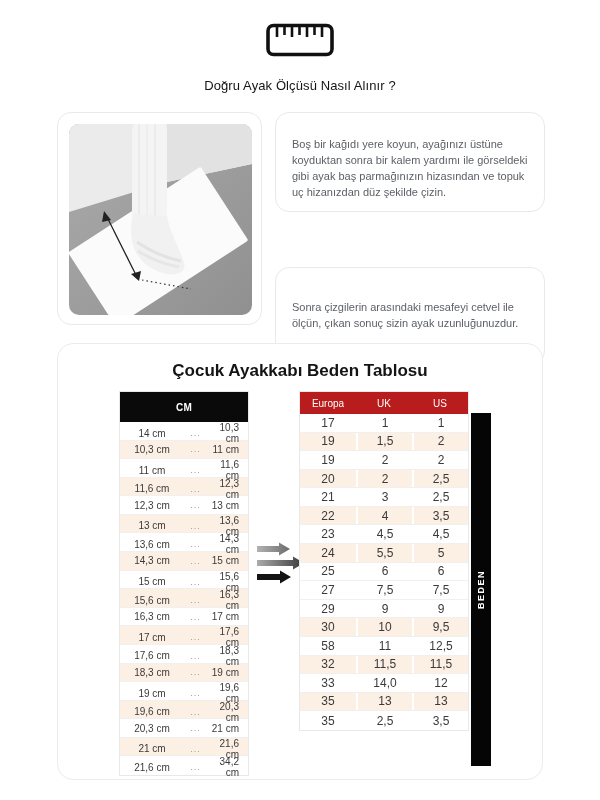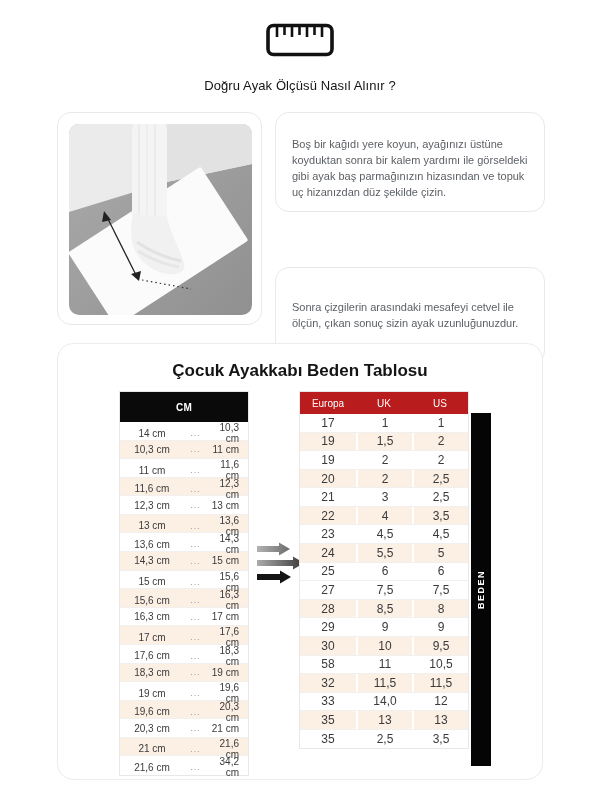--- a/index.html
+++ b/index.html
@@ -293,39 +293,34 @@
         <div class="eu-row">
           <span>25</span>
           <span>6</span>
           <span>6</span>
         </div>
         <div class="eu-row">
           <span>27</span>
           <span>7,5</span>
           <span>7,5</span>
         </div>
-        <div class="eu-row alt">
-          <span>28</span>
-          <span>8,5</span>
-          <span>8</span>
-        </div>
         <div class="eu-row">
           <span>29</span>
           <span>9</span>
           <span>9</span>
         </div>
         <div class="eu-row alt">
           <span>30</span>
           <span>10</span>
           <span>9,5</span>
         </div>
         <div class="eu-row">
           <span>58</span>
           <span>11</span>
-          <span>10,5</span>
+          <span>12,5</span>
         </div>
         <div class="eu-row alt">
           <span>32</span>
           <span>11,5</span>
           <span>11,5</span>
         </div>
         <div class="eu-row">
           <span>33</span>
           <span>14,0</span>
           <span>12</span>

